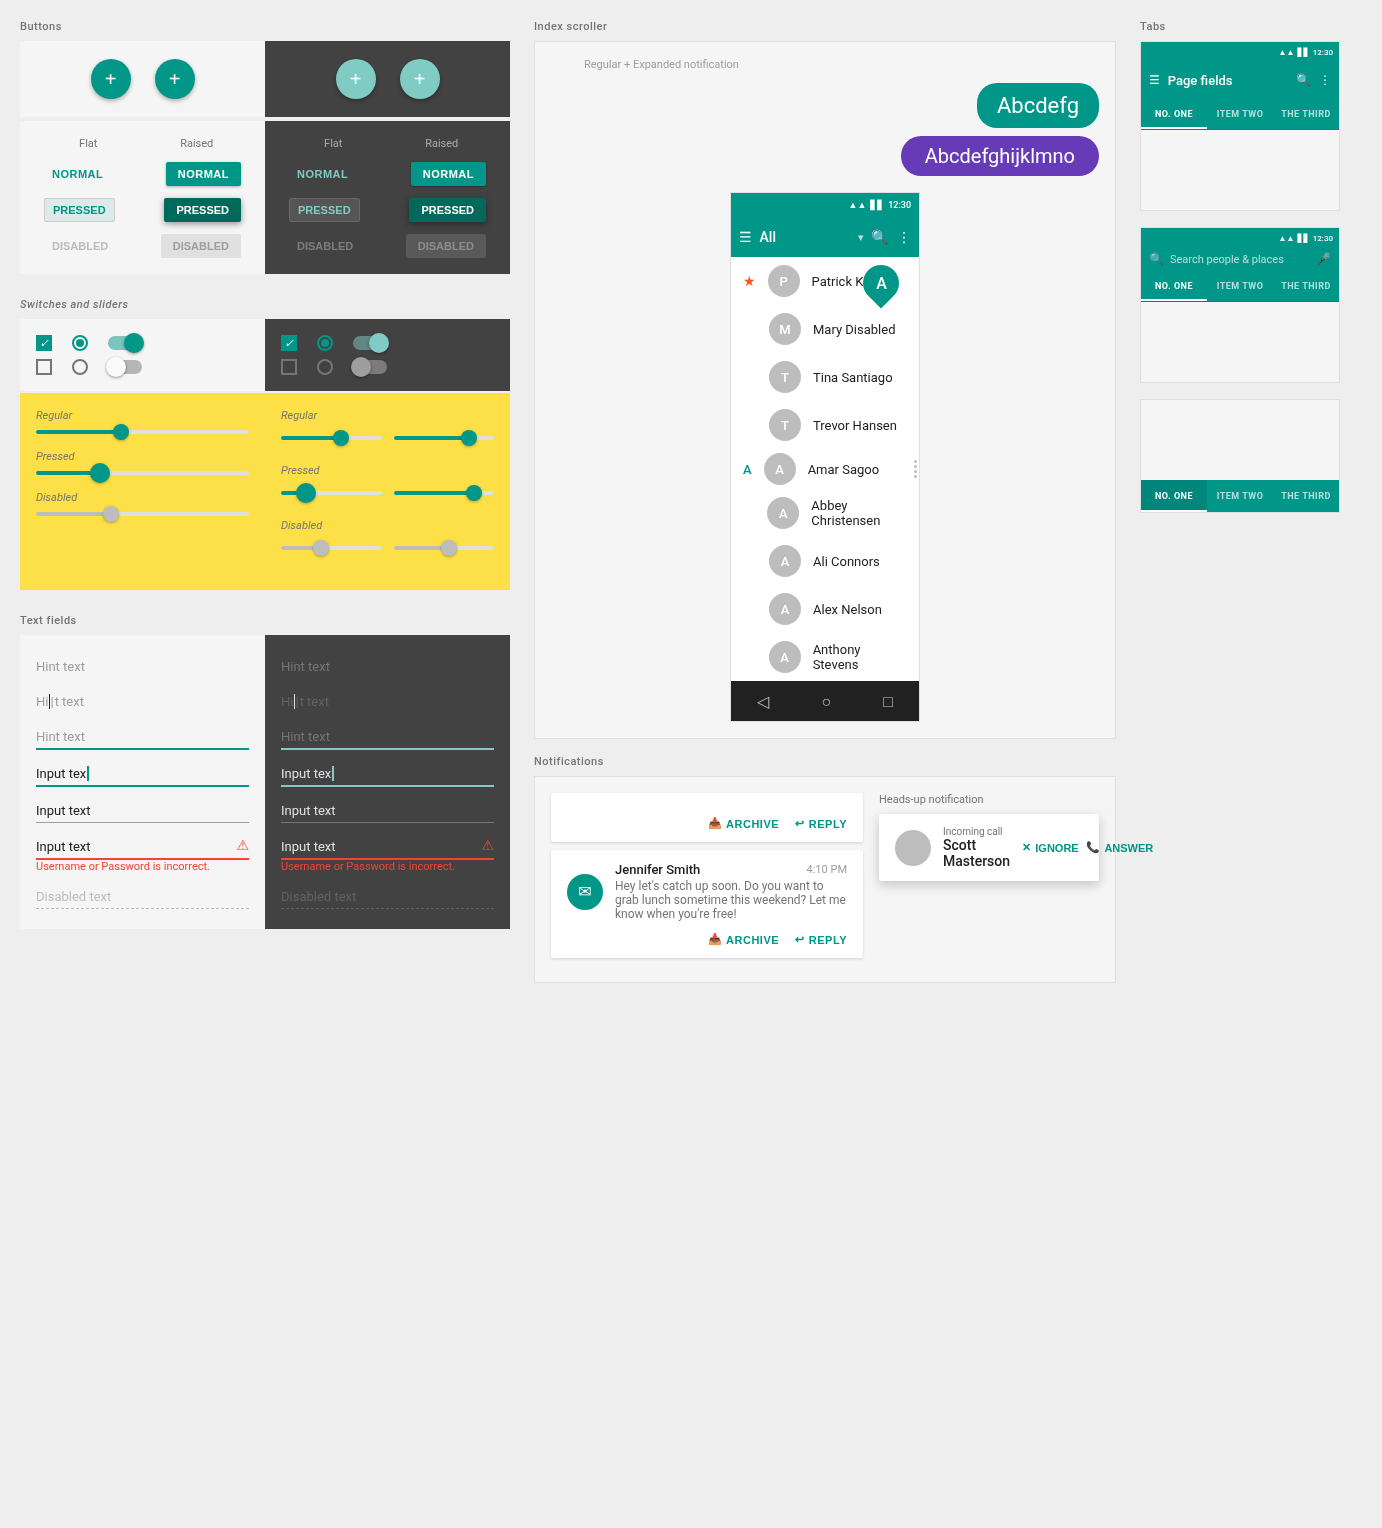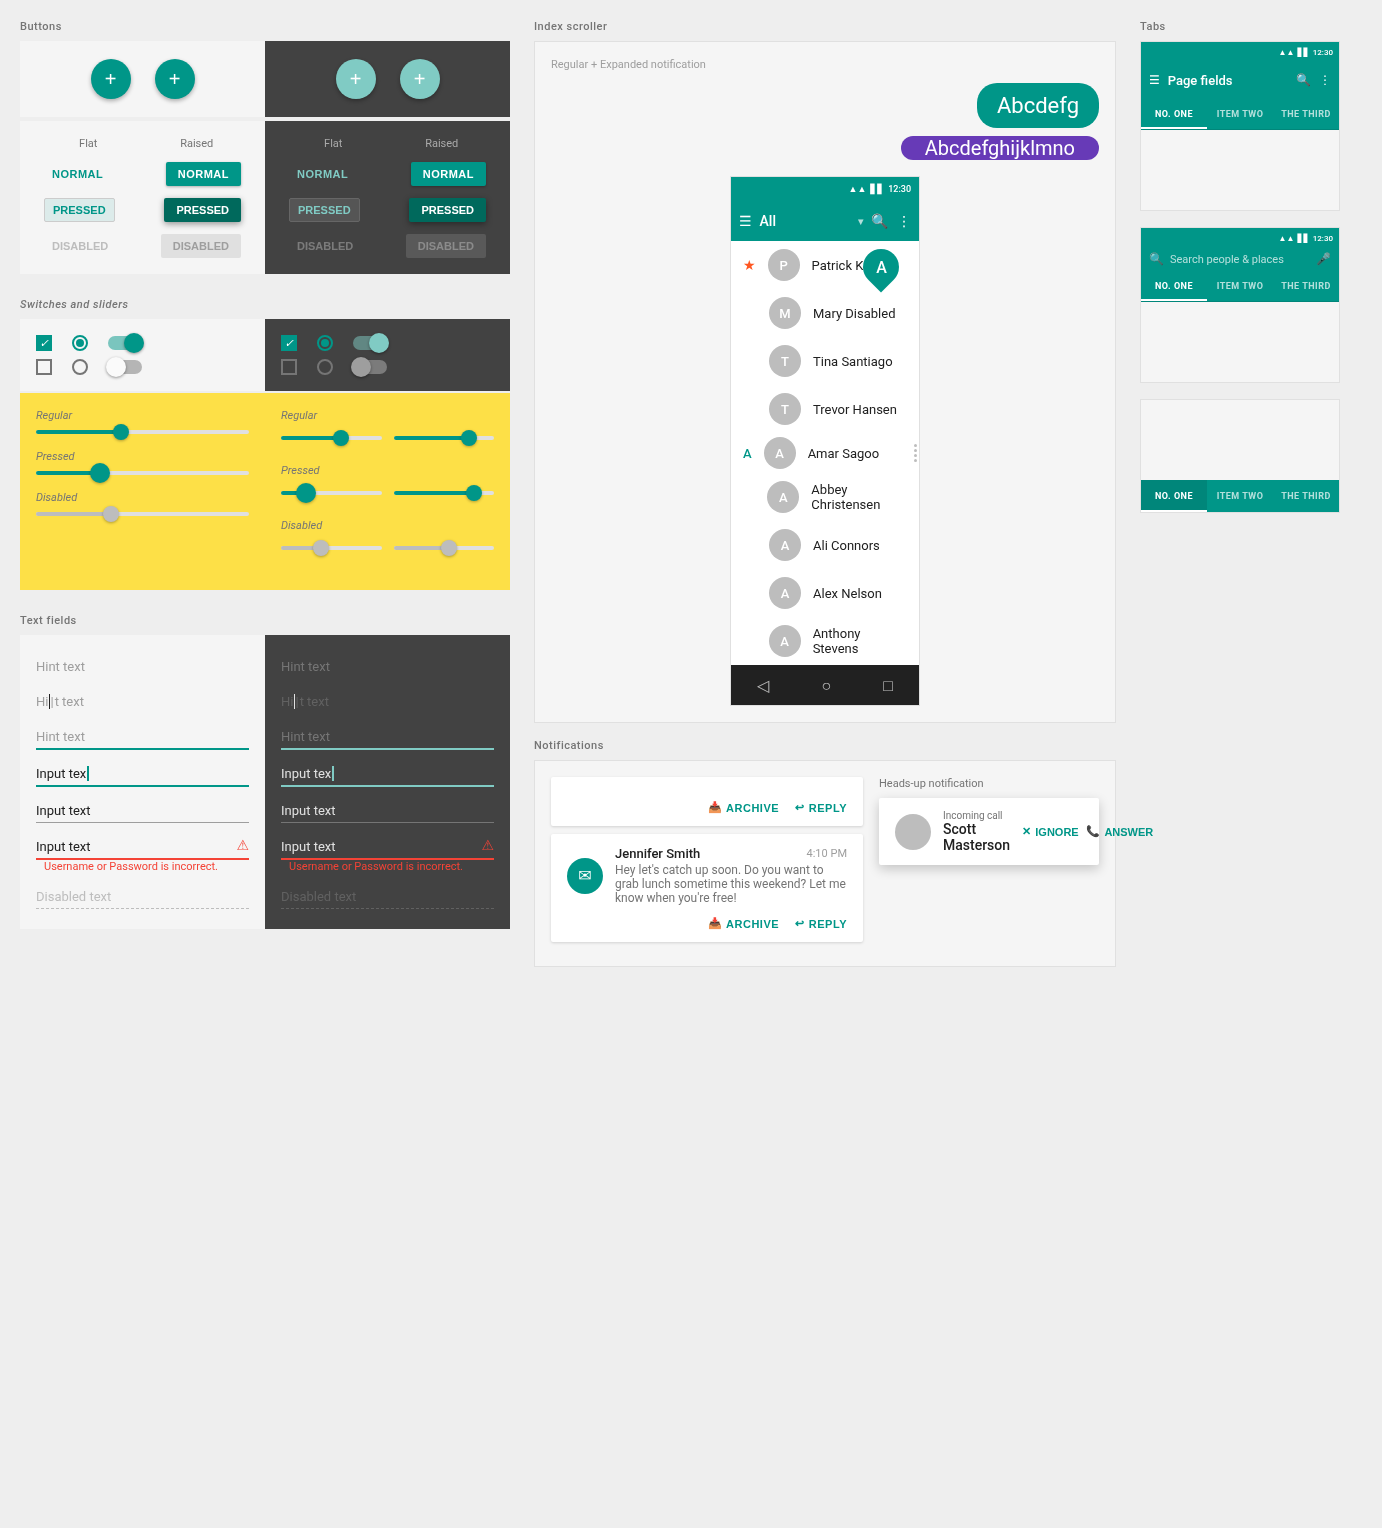--- a/index.html
+++ b/index.html
@@ -409,21 +409,20 @@
     .tf-error-input {
       border-bottom: 2px solid #F44336;
       font-size: 13px;
       padding: 4px 0;
       color: #212121;
       width: 100%;
     }
     .tf-error-msg {
       font-size: 11px;
       color: #F44336;
-      margin-left: 8px;
     }
     .tf-error-icon {
       position: absolute;
       right: 0; top: 2px;
       color: #F44336;
       font-size: 14px;
     }
 
     .tf-disabled { font-size: 13px; color: #bdbdbd; padding: 4px 0; border-bottom: 1px dashed #bdbdbd; }
     .tf-disabled.dark-d { color: #616161; border-bottom: 1px dashed #616161; }
@@ -498,21 +497,21 @@
       padding: 10px 20px;
       font-size: 22px;
       font-weight: 400;
       align-self: flex-end;
     }
 
     .chat-bubble-teal-lg {
       background: #673AB7;
       color: white;
       border-radius: 24px;
-      padding: 0 24px;
+      padding: 8px 24px;
       font-size: 20px;
       font-weight: 400;
     }
 
     
     .notifications-section {}
 
     .notif-card {
       background: white;
       border-radius: 2px;
@@ -929,21 +928,21 @@
       </div>
     </div>
   </div>
 
   <div class="middle-section">
 
     <div class="index-scroller-section">
       <div class="section-label">Index scroller</div>
 
       <div style="background:#f5f5f5; border: 1px solid #e0e0e0; padding: 16px;">
-        <div style="font-size:11px; color:#9e9e9e; margin-bottom:12px;">Regular + Expanded notification</div>
+        <div style="font-size:11px; color:#9e9e9e; margin-bottom:12px;margin-left:33px;">Regular + Expanded notification</div>
 
         <div style="display:flex; flex-direction:column; align-items:flex-end; gap:8px; margin-bottom:16px;">
           <div class="chat-bubble-teal">Abcdefg</div>
           <div class="chat-bubble-teal-lg">Abcdefghijklmno</div>
         </div>
 
         <div style="position:relative; width:190px; margin:0 auto; background:white; border:1px solid #e0e0e0;">
 
           <div class="phone-status-bar">
             <span class="status-icon">▲▲</span>

